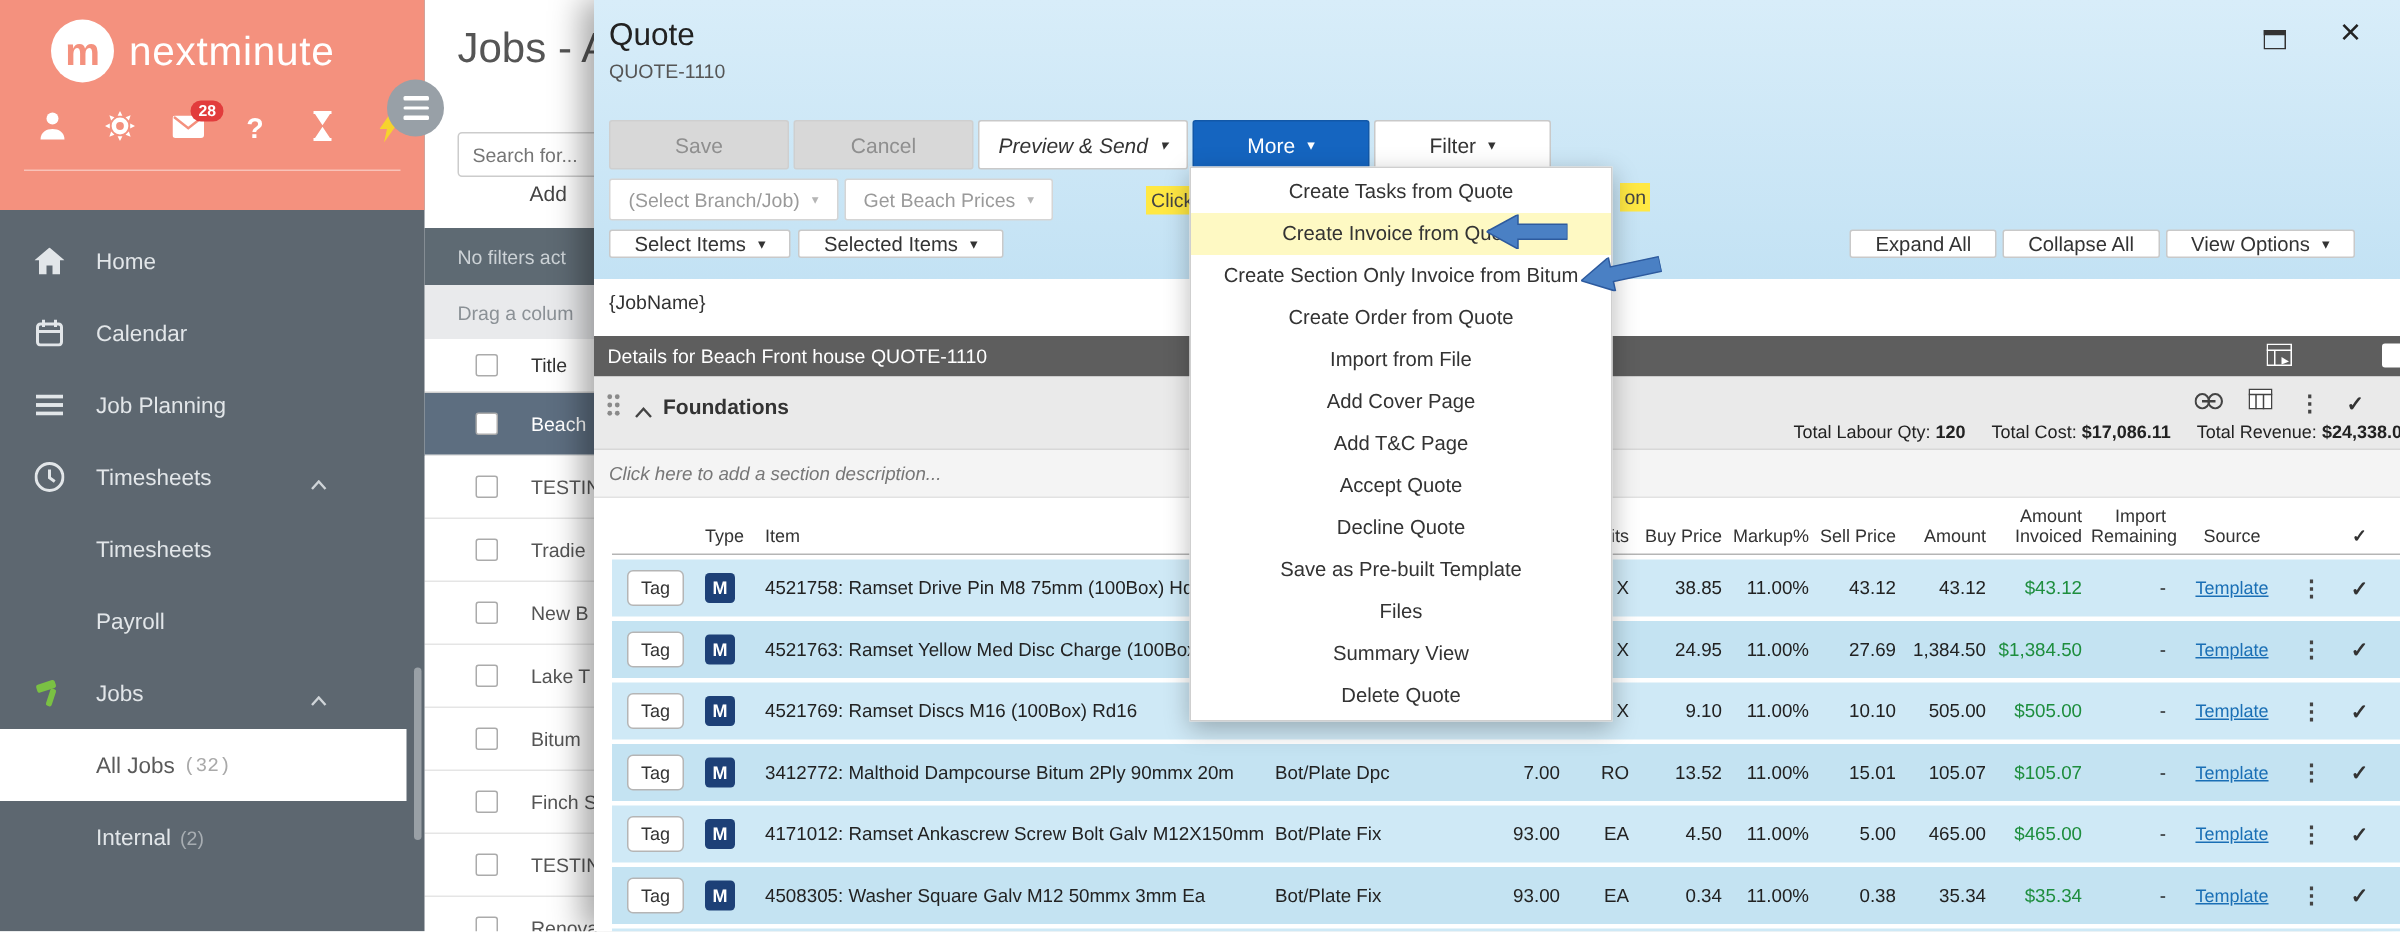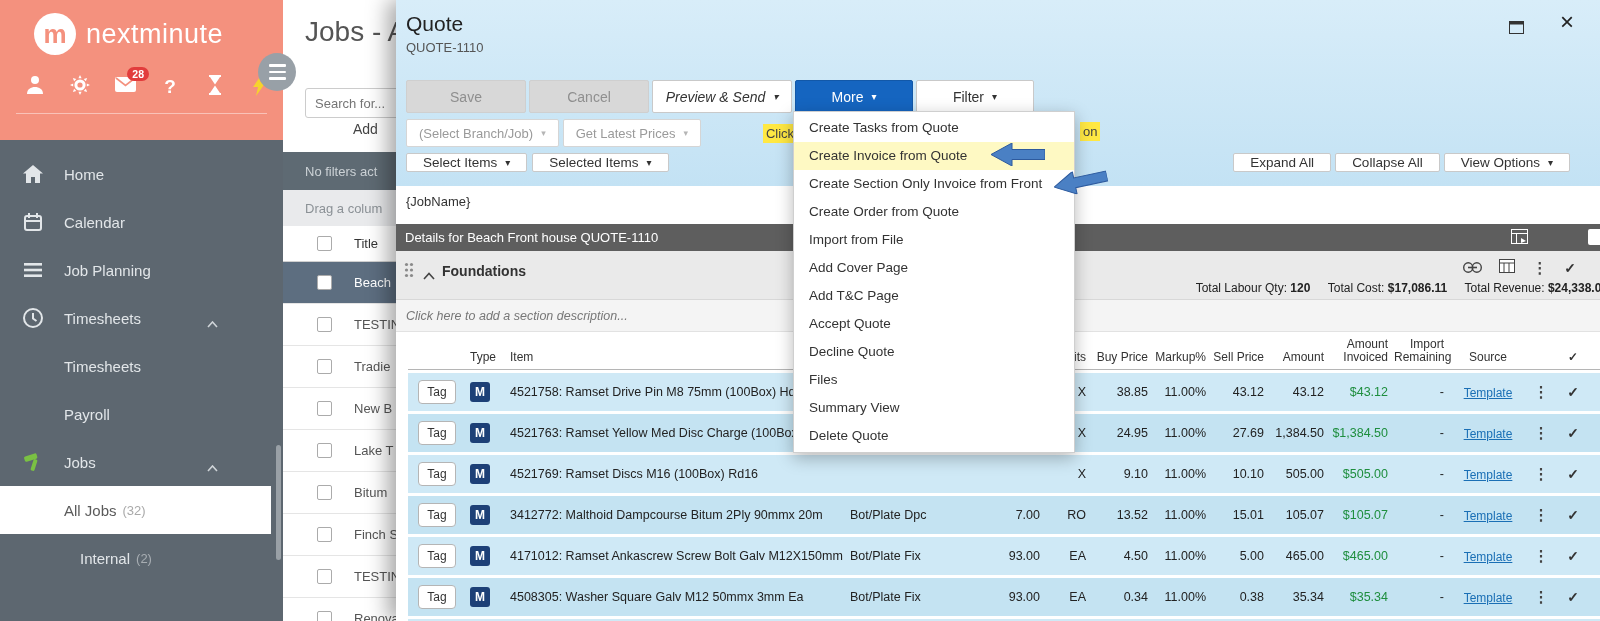--- a/index.html
+++ b/index.html
@@ -19,21 +19,21 @@
   .mail-badge { position:absolute; top:-10px; right:-13px; background:#e23c3c; color:#fff; border-radius:9px; font-size:10.5px; padding:1px 5px; font-weight:bold; }
   .brand-divider { margin:12px 16px 0 16px; border-bottom:1px solid rgba(255,255,255,.45); }
 
   .nav { padding-top:10px; }
   .nav-item { position:relative; display:flex; align-items:center; height:48px; color:#e2e6e9; font-size:15px; cursor:pointer; padding-left:22px; }
   .nav-item .nico { width:22px; display:flex; justify-content:center; }
   .nav-item .lbl { margin-left:20px; }
   .nav-item.sub { padding-left:64px; }
   .nav-item.selected { background:#fff; color:#5a5a5a; width:271px; }
   .count { margin-left:6px; font-size:13px; color:#a7adb2; }
-  .nav-item.selected .count { color:#a9a9a9; }
+  .nav-item.selected .count { color:#a9a9a9;font-family:Liberation Mono, monospace; }
   .chev-up { position:absolute; right:66px; top:20px; width:10px; height:10px; }
   .sb-thumb { position:absolute; right:2px; top:445px; width:5px; height:115px; background:#99a0a6; border-radius:3px; }
 
   .toggle-circle { position:absolute; left:258px; top:53px; width:38px; height:38px; border-radius:50%; background:#98a0a7; z-index:6; display:flex; flex-direction:column; align-items:center; justify-content:center; gap:4px; cursor:pointer; }
   .toggle-circle i { display:block; width:17px; height:2.5px; background:#fff; border-radius:1px; }
 
   
   .bgpage { position:absolute; left:283px; top:0; right:0; height:621px; background:#fff; }
   .bg-title { position:absolute; left:22px; top:16px; font-size:28px; color:#555; }
   .bg-search { position:absolute; left:22px; top:88px; width:140px; height:30px; border:1px solid #ccc; border-radius:3px; font-size:13px; color:#888; padding:0 9px; font-family:"Liberation Sans",sans-serif; }
@@ -113,21 +113,21 @@
   .qtyc { padding-right:8px; }
   .unitc { text-align:right; padding-right:8px; font-size:12.5px; color:#222; }
   .inv { color:#1e8e3e; }
   .srcc { text-align:center; }
   .srcc a { color:#1a6fb5; font-size:12px; text-decoration:underline; cursor:pointer; }
   .kcell { text-align:center; }
   .ckcell { text-align:center; }
 
   
   .menu { position:absolute; left:397px; top:111px; width:282px; background:#fff; border:1px solid #cfcfcf; box-shadow:0 5px 16px rgba(0,0,0,.28); z-index:40; padding:2px 0; }
-  .menu-item { padding:5px 15px; font-size:13.5px; color:#333; line-height:18px; cursor:pointer; white-space:nowrap; }
+  .menu-item { padding:5px 15px; font-size:13.5px; color:#333; line-height:18px; cursor:pointer; white-space:nowrap;text-align:center; }
   .menu-item.hl { background:#fef9c3; }
 
   .arrow { position:absolute; z-index:50; }
   .arrow1 { left:595px; top:143px; }
   .arrow2 { left:658px; top:170px; transform:rotate(-12deg); }
 </style>
 </head>
 <body>
 
 <div class="app">
@@ -237,21 +237,21 @@
         <span class="lbl">Jobs</span>
         <span class="chev-up"><svg width="11" height="7" viewBox="0 0 11 7">
               <path d="M1 6l4.5-5L10 6" fill="none" stroke="#cfd4d8" stroke-width="1.6"></path>
             </svg></span>
       </div>
       <div class="nav-item sub selected">
         <span class="lbl" style="margin-left:0">All Jobs</span>
         <span class="count">(32)</span>
       </div>
       <div class="nav-item sub">
-        <span class="lbl" style="margin-left:16px">Internal</span>
+        <span class="lbl" style="margin-left:0">Internal</span>
         <span class="count">(2)</span>
       </div>
     </div>
     <div class="sb-thumb"></div>
   </div>
 
   <div class="toggle-circle">
       <i></i>
       <i></i>
       <i></i>
@@ -341,21 +341,21 @@
             <span class="caret">▾</span>
           </button>
       </div>
 
       <div class="tb2">
         <span class="dd">
             <span>(Select Branch/Job)</span>
             <span class="caret">▾</span>
           </span>
         <span class="dd">
-            <span>Get Latest Prices</span>
+            <span>Get Beach Prices</span>
             <span class="caret">▾</span>
           </span>
         <span class="hl-yellow hint-left">Click here t</span>
       </div>
       <span class="hl-yellow hint-right">on</span>
 
       <div class="tb3">
         <button class="btn">
             <span>Select Items</span>
             <span class="caret">▾</span>
@@ -581,27 +581,28 @@
         <div class="srcc"></div>
           <div class="kcell"></div>
           <div class="ckcell"></div>
           <div></div>
       </div>
     </div>
 
     <div class="menu">
       <div class="menu-item">Create Tasks from Quote</div>
       <div class="menu-item hl">Create Invoice from Quote</div>
-      <div class="menu-item">Create Section Only Invoice from Front</div>
+      <div class="menu-item">Create Section Only Invoice from Bitum</div>
       <div class="menu-item">Create Order from Quote</div>
       <div class="menu-item">Import from File</div>
       <div class="menu-item">Add Cover Page</div>
       <div class="menu-item">Add T&amp;C Page</div>
       <div class="menu-item">Accept Quote</div>
       <div class="menu-item">Decline Quote</div>
+      <div class="menu-item">Save as Pre-built Template</div>
       <div class="menu-item">Files</div>
       <div class="menu-item">Summary View</div>
       <div class="menu-item">Delete Quote</div>
     </div>
 
     <span class="arrow arrow1">
       <svg width="54" height="23" viewBox="0 0 54 23">
           <polygon points="0,11.5 21,0 21,6.5 54,6.5 54,16.5 21,16.5 21,23" fill="#4a80c4" stroke="#2d5a9e" stroke-width="1"></polygon>
         </svg>
     </span>

